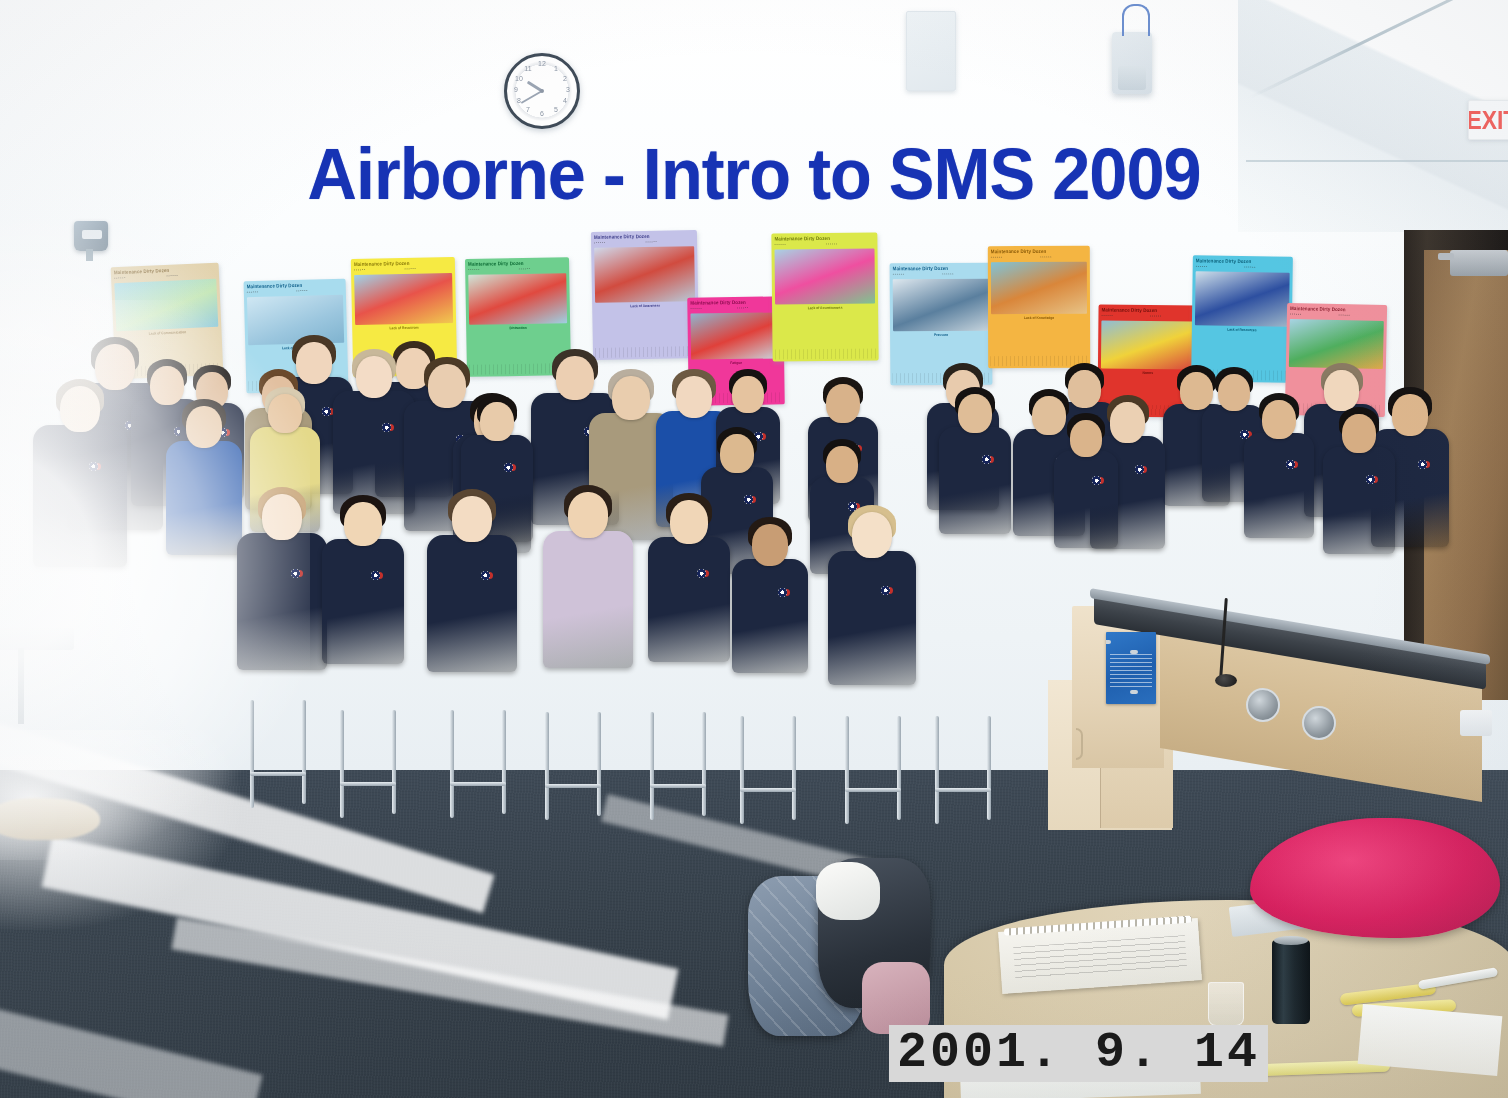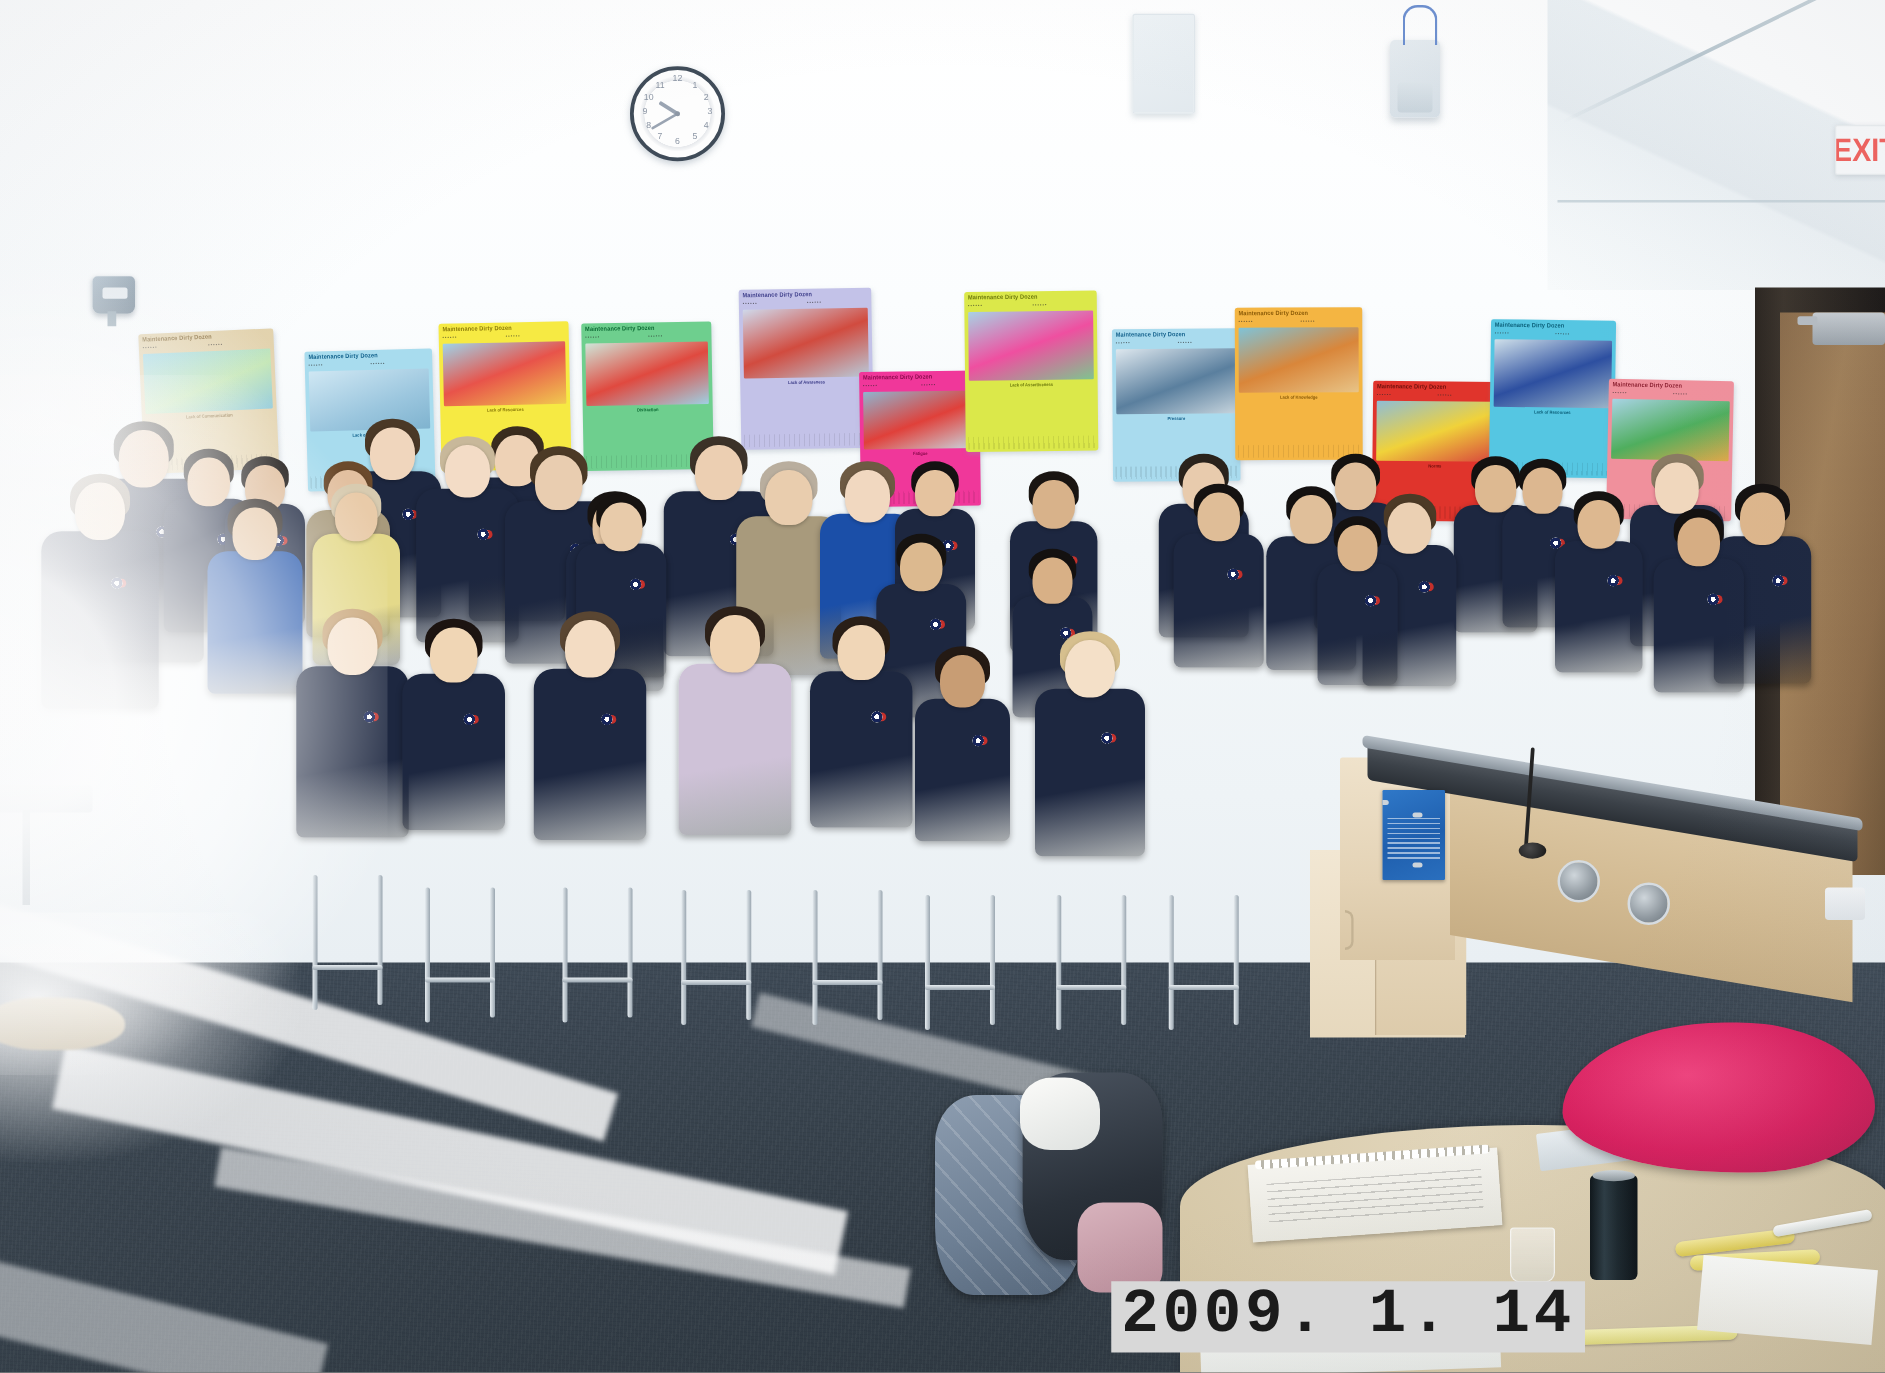--- a/index.html
+++ b/index.html
@@ -955,18 +955,21 @@
   <div class="hl" style="left:1352px;top:1002px;width:104px;transform:rotate(-3deg);background:linear-gradient(180deg,#f8ef9e,#e2d05a);"></div>
   <div class="hl" style="left:1250px;top:1062px;width:140px;transform:rotate(-2deg);background:linear-gradient(180deg,#f6f2b4,#dfd77a);"></div>
   <div class="hl" style="left:1418px;top:974px;width:80px;height:9px;transform:rotate(-10deg);background:linear-gradient(180deg,#fdfdfb,#d9ddda);"></div>
   <div class="papers-br"></div>
   <div class="papers-bl"></div>
 
   <div class="photo-soft"></div>
   <div class="glare-top"></div>
   <div class="window-glare"></div>
 
+  <div class="title">
+    <span>Airborne - Intro to SMS 2009</span>
+  </div>
 
   <div class="datestamp">
-    <span>2009. 1. 14</span>
+    <span>2001. 9. 14</span>
   </div>
 
 </div>
 
 </body></html>

